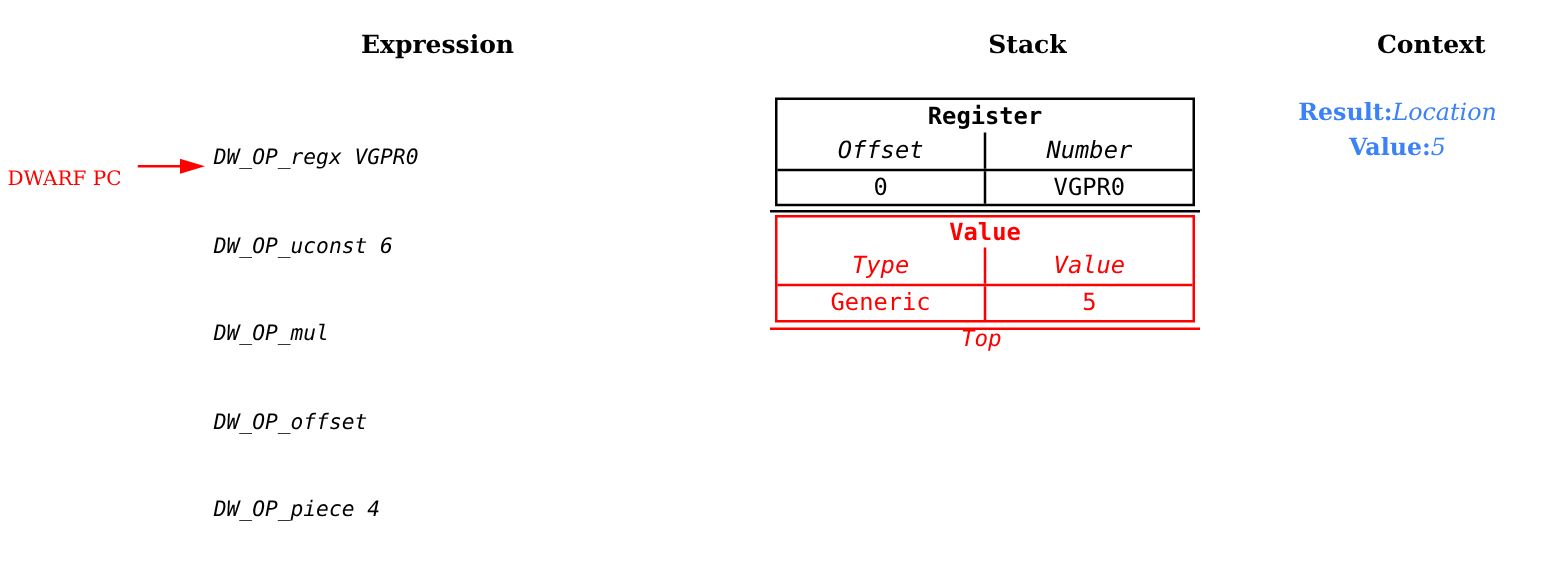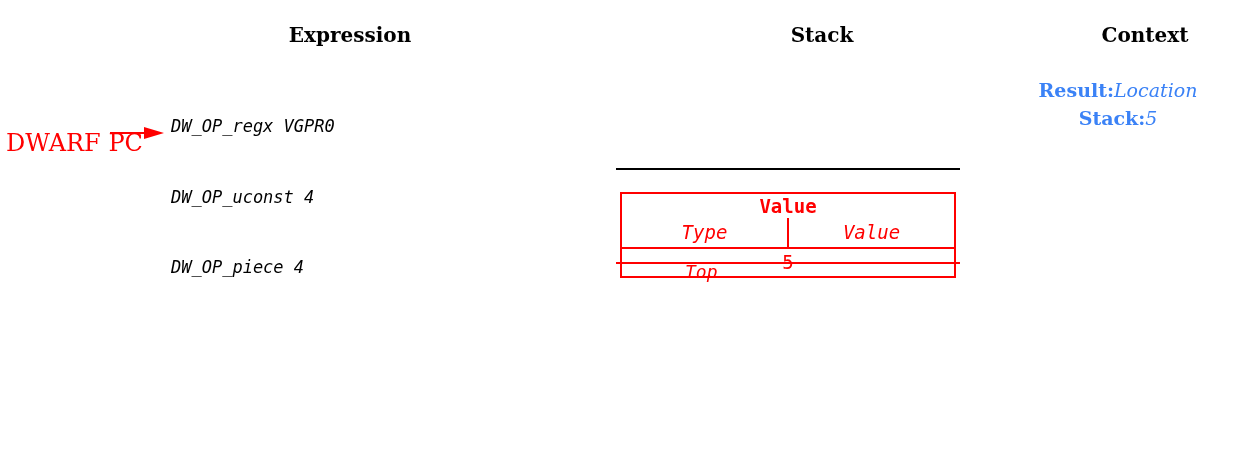--- a/index.html
+++ b/index.html
@@ -37,41 +37,41 @@
     white-space: pre;
   }
   .expr-item { height: 30.5px; line-height: 30.5px; font-style: italic; }
 
   
   .pc-label {
     position: absolute;
     left: 6px;
     top: 132px;
     font-family: "DejaVu Serif", serif;
-    font-size: 24px;
+    font-size: 16px;
     line-height: 22px;
     color: #ff0000;
     white-space: nowrap;
   }
   .pc-arrow { position: absolute; left: 110px; top: 126px; }
 
   
   .stk-table {
     position: absolute;
     left: 620px;
     width: 336px;
     box-sizing: border-box;
     border: 2px solid #000000;
     text-align: center;
     font-size: 19px;
     background: #ffffff;
   }
   .stk-table.red { border-color: #ff0000; color: #ff0000; }
   .tbl-register { top: 78px; }
-  .tbl-value    { top: 172px; margin-top: 20px; }
+  .tbl-value    { top: 172px; }
   .stk-title { font-weight: bold; line-height: 26px; }
   .tbl-value .stk-title { line-height: 24px; }
   .stk-cells { display: flex; }
   .stk-cell { flex: 1 1 0; }
   .stk-cell.first { border-right: 2px solid #000000; }
   .red .stk-cell.first { border-right-color: #ff0000; }
   .hdr-cells .stk-cell { font-style: italic; line-height: 29px; }
   .val-cells { border-top: 2px solid #000000; }
   .red .val-cells { border-top-color: #ff0000; }
   .val-cells .stk-cell { line-height: 26px; }
@@ -85,20 +85,21 @@
     height: 2px;
   }
   .ul-register { top: 168px; background: #000000; }
   .ul-value    { top: 262px; background: #ff0000; }
 
   .top-label {
     position: absolute;
     left: 685px;
     top: 263px;
     width: 200px;
+    text-align: center;
     font-style: italic;
     font-size: 18px;
     line-height: 18px;
     color: #ff0000;
   }
 
   
   .ctx-line {
     position: absolute;
     left: 1008px;
@@ -125,46 +126,60 @@
   <div class="col-header hdr-context">Context</div>
 
   <div class="pc-label">DWARF PC</div>
   <svg class="pc-arrow" width="54" height="14" viewBox="0 0 54 14" aria-hidden="true">
     <line x1="0" y1="7" x2="37" y2="7" stroke="#ff0000" stroke-width="2"></line>
     <polygon points="34,1 54,7 34,13" fill="#ff0000"></polygon>
   </svg>
 
   <div class="expr-list">
     <div class="expr-item">DW_OP_regx VGPR0</div>
-    <div class="expr-item">DW_OP_uconst 4</div>
+    <div class="expr-item">DW_OP_uconst 6</div>
+    <div class="expr-item">DW_OP_mul</div>
+    <div class="expr-item">DW_OP_offset</div>
     <div class="expr-item">DW_OP_piece 4</div>
     
     
     
     
     
     
   </div>
 
+  <div class="stk-table tbl-register">
+    <div class="stk-title">Register</div>
+    <div class="stk-cells hdr-cells">
+      <div class="stk-cell first">Offset</div>
+      <div class="stk-cell">Number</div>
+    </div>
+    <div class="stk-cells val-cells">
+      <div class="stk-cell first">0</div>
+      <div class="stk-cell">VGPR0</div>
+    </div>
+  </div>
   <div class="tbl-underline ul-register"></div>
 
   <div class="stk-table red tbl-value">
     <div class="stk-title">Value</div>
     <div class="stk-cells hdr-cells">
       <div class="stk-cell first">Type</div>
       <div class="stk-cell">Value</div>
     </div>
     <div class="stk-cells val-cells">
+      <div class="stk-cell first">Generic</div>
       <div class="stk-cell">5</div>
     </div>
   </div>
   <div class="tbl-underline ul-value"></div>
 
   <div class="top-label">Top</div>
 
   <div class="ctx-line ctx-result">
     <span class="ctx-label">Result:</span><span class="ctx-value">Location</span>
   </div>
   <div class="ctx-line ctx-lane">
-    <span class="ctx-label">Stack:</span><span class="ctx-value">5</span>
+    <span class="ctx-label">Value:</span><span class="ctx-value">5</span>
   </div>
 
 </div>
 
 </body></html>

